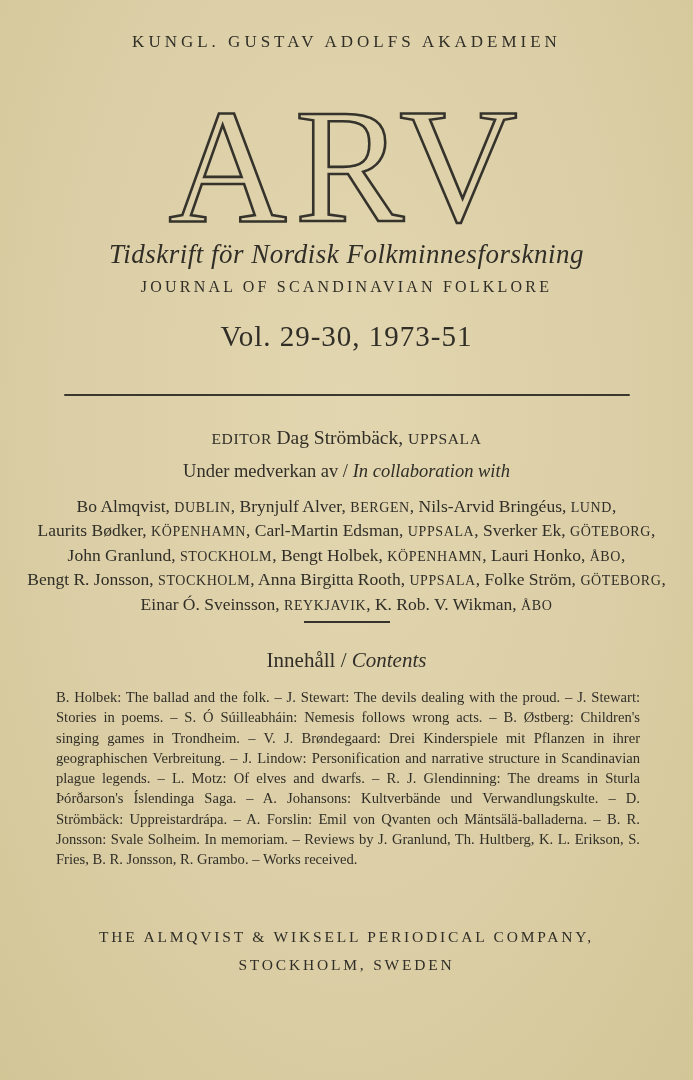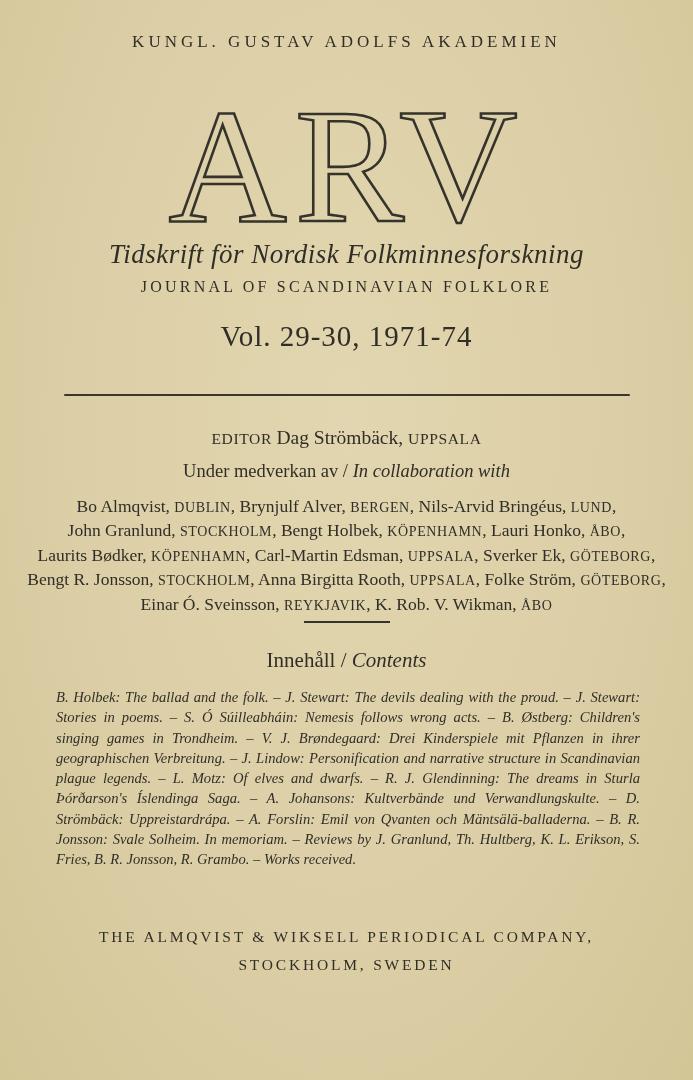--- a/index.html
+++ b/index.html
@@ -20,21 +20,21 @@
   .vol{top:320px;font-size:29px;letter-spacing:1px;}
   .rule-main{top:394px;left:64px;right:auto;width:566px;height:2px;background:#3a382e;border-radius:2px;}
   .editor{top:427px;font-size:19.5px;text-align:center;}
   .medverkan{top:461px;font-size:18.5px;}
   .collab{top:495px;font-size:17.5px;line-height:22.4px;}
   .rule-short{top:621px;left:calc(50% - 43px);right:auto;width:86px;height:1.6px;background:#35332b;}
   .innehall{top:648px;font-size:21px;}
   .contents-body{
     top:687px;left:56px;right:auto;width:584px;
     font-size:14.6px;line-height:20.3px;
-    text-align:justify;text-align-last:left;font-style:italic;
+    text-align:justify;text-align-last:left;
   }
   .imprint1{top:928px;font-size:15.5px;letter-spacing:2.8px;}
   .imprint2{top:956px;font-size:15.5px;letter-spacing:2.8px;}
   .sc{font-size:0.8em;letter-spacing:0.6px;}
   .it{font-style:italic;}
   .line{white-space:nowrap;}
   svg text{
     font-family:"Liberation Serif","DejaVu Serif",serif;
   }
 </style>
@@ -48,32 +48,32 @@
   <div class="abs logo-wrap">
     <svg width="420" height="152" viewBox="0 0 420 152">
       <text x="210" y="137" text-anchor="middle" font-size="164" letter-spacing="8" fill="none" stroke="#35332b" stroke-width="2.6">ARV</text>
     </svg>
   </div>
 
   <div class="abs sub-sv">Tidskrift för Nordisk Folkminnesforskning</div>
 
   <div class="abs sub-en">JOURNAL OF SCANDINAVIAN FOLKLORE</div>
 
-  <div class="abs vol">Vol. 29-30, 1971-74</div>
+  <div class="abs vol">Vol. 29-30, 1973-51</div>
 
   <div class="abs rule-main"></div>
 
   <div class="abs editor"><span class="sc">EDITOR </span><span>Dag Strömbäck, </span><span class="sc">UPPSALA</span></div>
 
   <div class="abs medverkan"><span>Under medverkan av / </span><span class="it">In collaboration with</span></div>
 
   <div class="abs collab">
       <div class="line"><span>Bo Almqvist, </span><span class="sc">DUBLIN</span><span>, Brynjulf Alver, </span><span class="sc">BERGEN</span><span>, Nils-Arvid Bringéus, </span><span class="sc">LUND</span><span>,</span></div>
+      <div class="line"><span>Laurits Bødker, </span><span class="sc">KÖPENHAMN</span><span>, Carl-Martin Edsman, </span><span class="sc">UPPSALA</span><span>, Sverker Ek, </span><span class="sc">GÖTEBORG</span><span>,</span></div>
       <div class="line"><span>John Granlund, </span><span class="sc">STOCKHOLM</span><span>, Bengt Holbek, </span><span class="sc">KÖPENHAMN</span><span>, Lauri Honko, </span><span class="sc">ÅBO</span><span>,</span></div>
-      <div class="line"><span>Laurits Bødker, </span><span class="sc">KÖPENHAMN</span><span>, Carl-Martin Edsman, </span><span class="sc">UPPSALA</span><span>, Sverker Ek, </span><span class="sc">GÖTEBORG</span><span>,</span></div>
       <div class="line"><span>Bengt R. Jonsson, </span><span class="sc">STOCKHOLM</span><span>, Anna Birgitta Rooth, </span><span class="sc">UPPSALA</span><span>, Folke Ström, </span><span class="sc">GÖTEBORG</span><span>,</span></div>
       <div class="line"><span>Einar Ó. Sveinsson, </span><span class="sc">REYKJAVIK</span><span>, K. Rob. V. Wikman, </span><span class="sc">ÅBO</span></div>
     </div>
 
   <div class="abs rule-short"></div>
 
   <div class="abs innehall"><span>Innehåll / </span><span class="it">Contents</span></div>
 
   <div class="abs contents-body">B. Holbek: The ballad and the folk. – J. Stewart: The devils dealing with the proud. – J. Stewart: Stories in poems. – S. Ó Súilleabháin: Nemesis follows wrong acts. – B. Østberg: Children's singing games in Trondheim. – V. J. Brøndegaard: Drei Kinderspiele mit Pflanzen in ihrer geographischen Verbreitung. – J. Lindow: Personification and narrative structure in Scandinavian plague legends. – L. Motz: Of elves and dwarfs. – R. J. Glendinning: The dreams in Sturla Þórðarson's Íslendinga Saga. – A. Johansons: Kultverbände und Verwandlungskulte. – D. Strömbäck: Uppreistardrápa. – A. Forslin: Emil von Qvanten och Mäntsälä-balladerna. – B. R. Jonsson: Svale Solheim. In memoriam. – Reviews by J. Granlund, Th. Hultberg, K. L. Erikson, S. Fries, B. R. Jonsson, R. Grambo. – Works received.</div>
 

